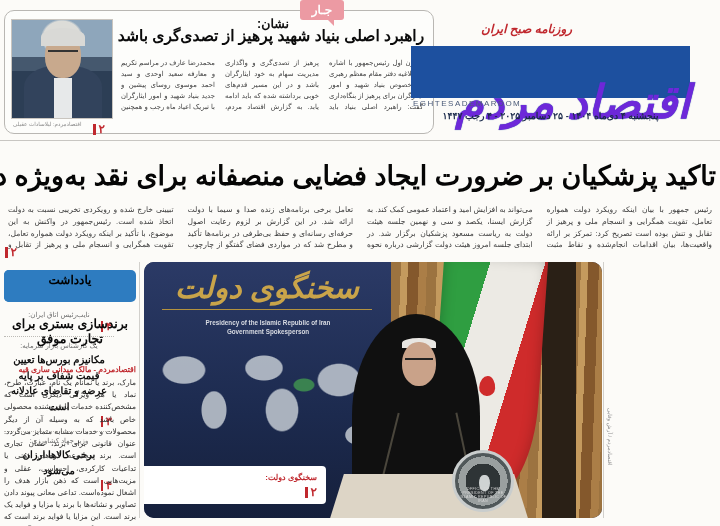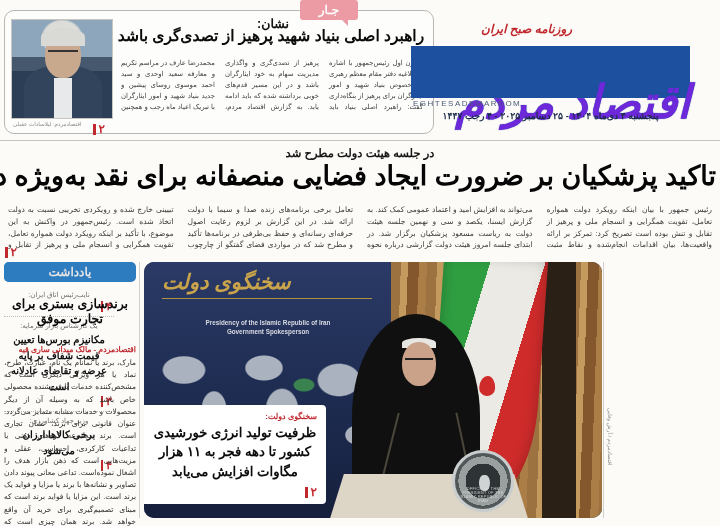--- a/index.html
+++ b/index.html
@@ -8,21 +8,21 @@
     position:relative;width:720px;height:526px;background:#fcfbf8;
     font-family:"Liberation Sans",sans-serif;overflow:hidden;direction:rtl;
     margin:0 auto;
   }
   
   .top-box{
     position:absolute;left:4px;top:10px;width:430px;height:124px;
     border:1px solid #b9b7b3;border-radius:10px;background:#fdfdfb;
   }
   .bubble-tag{
-    position:absolute;left:300px;top:0px;width:58px;height:20px;
+    position:absolute;left:300px;top:0px;width:44px;height:20px;
     background:#ec9aa3;color:#fff;font-weight:bold;font-size:12px;
     text-align:center;line-height:20px;border-radius:3px;z-index:5;
   }
   .bubble-tag::after{
     content:"";position:absolute;bottom:-6px;right:10px;
     border-right:7px solid #ec9aa3;border-bottom:7px solid transparent;
   }
   .aref-photo{
     position:absolute;left:6px;top:8px;width:102px;height:100px;
     background:
@@ -66,22 +66,22 @@
     position:absolute;left:4px;right:4px;top:160px;text-align:center;
     font-size:27px;font-weight:900;color:#050505;letter-spacing:-0.5px;white-space:nowrap;
   }
   .lead-body{
     position:absolute;right:8px;left:8px;top:204px;height:48px;overflow:hidden;
     column-count:4;column-gap:14px;font-size:7.6px;line-height:1.55;color:#3a3a3a;text-align:justify;
   }
   .lead-pgmark{position:absolute;left:5px;top:246px;}
   
   .sec-header{
-    height:20px;background:#2e7cc0;border-radius:5px;color:#e5e5e5;
-    font-weight:bold;font-size:12px;text-align:center;line-height:20px;
+    height:32px;background:#2e7cc0;border-radius:5px;color:#000000;
+    font-weight:bold;font-size:12px;text-align:center;line-height:20px;margin-top:8px;
   }
   
   .vitrin{position:absolute;right:606px;left:4px;top:262px;width:110px;}
   .vitrin{right:auto;}
   .vitrin-items{margin-top:4px;}
   .v-item{padding:5px 2px 4px;border-bottom:1px dotted #bdbbb6;position:relative;}
   .v-item:last-child{border-bottom:none;}
   .v-kicker{font-size:7px;color:#6d6d6d;text-align:center;margin-bottom:2px;}
   .v-title{font-size:10px;font-weight:bold;color:#101010;text-align:center;line-height:1.55;}
   .v-item .pgmark{display:block;margin-top:2px;font-size:11px;}
@@ -89,22 +89,22 @@
   .note-title{margin-top:14px;font-size:12.5px;font-weight:900;color:#0a0a0a;text-align:center;}
   .note-byline{margin-top:19px;font-size:7.8px;font-weight:bold;color:#c0282e;text-align:right;}
   .note-body{margin-top:3px;font-size:7.5px;line-height:1.63;color:#2e2e2e;text-align:justify;height:194px;overflow:hidden;}
   
   .photo{
     position:absolute;right:118px;top:262px;width:458px;height:256px;
     border-radius:10px;overflow:hidden;background:#20294a;direction:ltr;
   }
   .backdrop{position:absolute;left:0;top:0;width:57%;height:100%;background:linear-gradient(180deg,#2b3a66 0%,#1c2a4e 60%,#16203c 100%);}
   .gold-title{
-    position:absolute;left:18px;top:8px;width:210px;text-align:left;
-    color:#c9a44a;font-size:21px;font-weight:bold;font-style:italic;
+    position:absolute;left:18px;top:8px;width:210px;text-align:center;
+    color:#c9a44a;font-size:30px;font-weight:bold;font-style:italic;
     border-bottom:1px solid #b3923f;padding-bottom:4px;direction:rtl;
   }
   .en-caption{position:absolute;left:14px;top:56px;width:220px;text-align:center;color:#d8dbe2;font-size:6.3px;font-weight:bold;line-height:1.5;}
   .map{
     position:absolute;left:0px;top:78px;width:255px;height:150px;opacity:.85;
     background:
       radial-gradient(ellipse 34px 22px at 40px 30px,#c3cad2 0 60%,transparent 65%),
       radial-gradient(ellipse 20px 30px at 70px 70px,#c3cad2 0 60%,transparent 65%),
       radial-gradient(ellipse 30px 20px at 120px 28px,#c3cad2 0 60%,transparent 65%),
       radial-gradient(ellipse 26px 34px at 138px 70px,#c3cad2 0 60%,transparent 65%),
@@ -183,21 +183,20 @@
   <div class="masthead">
     <div class="tagline">روزنامه صبح ایران</div>
     <div class="brand-band"></div>
     <div class="brand-title">اقتصاد مردم</div>
     <div class="brand-latin">EGHTESADEMARDOM</div>
     <div class="date-line">پنجشنبه ۴ دی‌ماه ۱۴۰۴ - ۲۵ دسامبر ۲۰۲۵ - ۴ رجب ۱۴۴۷</div>
   </div>
 
   <div class="top-rule"></div>
 
-  <div class="lead-kicker">در جلسه هیئت دولت مطرح شد</div>
   <div class="lead-headline">تاکید پزشکیان بر ضرورت ایجاد فضایی منصفانه برای نقد به‌ویژه در رسانه ملی</div>
   <div class="lead-body">رئیس جمهور با بیان اینکه رویکرد دولت همواره تعامل، تقویت همگرایی و انسجام ملی و پرهیز از تقابل و تنش بوده است تصریح کرد: تمرکز بر ارائه واقعیت‌ها، بیان اقدامات انجام‌شده و نقاط مثبت می‌تواند به افزایش امید و اعتماد عمومی کمک کند. به گزارش ایسنا، یکصد و سی و نهمین جلسه هیئت دولت به ریاست مسعود پزشکیان برگزار شد. در ابتدای جلسه امروز هیئت دولت گزارشی درباره نحوه تعامل برخی برنامه‌های زنده صدا و سیما با دولت ارائه شد. در این گزارش بر لزوم رعایت اصول حرفه‌ای رسانه‌ای و حفظ بی‌طرفی در برنامه‌ها تأکید و مطرح شد که در مواردی فضای گفتگو از چارچوب تبیینی خارج شده و رویکردی تخریبی نسبت به دولت اتخاذ شده است. رئیس‌جمهور در واکنش به این موضوع، با تأکید بر اینکه رویکرد دولت همواره تعامل، تقویت همگرایی و انسجام ملی و پرهیز از تقابل و تنش بوده است، بر ضرورت ایجاد فضایی منصفانه برای نقد و تبیین عملکردها به‌ویژه در رسانه ملی تاکید و تصریح کرد که تمرکز بر ارائه واقعیت‌ها، بیان اقدامات انجام‌شده و نقاط مثبت می‌تواند به افزایش امید و اعتماد عمومی کمک کند.</div>
   <span class="pgmark lead-pgmark">۲</span>
 
   <aside class="vitrin">
     <div class="sec-header">ویترین</div>
     <div class="vitrin-items">
       <div class="v-item">
         <div class="v-kicker">نایب‌رئیس اتاق ایران:</div>
         <span class="pgmark">۴</span>
@@ -236,21 +235,20 @@
     <div class="glasses2"></div>
     <div class="mic m1"></div>
     <div class="mic m2"></div>
     <div class="podium"></div>
     <div class="podium-emblem">
       <div class="e-mark"></div>
       <div class="emblem-text">OFFICE OF THE PRESIDENT OF THE ISLAMIC REPUBLIC OF IRAN</div>
     </div>
     <div class="overlay-card">
       <div class="overlay-kicker">سخنگوی دولت:</div>
-      <div class="overlay-title">ظرفیت تولید انرژی خورشیدی کشور تا دهه فجر به ۱۱ هزار مگاوات افزایش می‌یابد</div>
       <span class="pgmark">۲</span>
     </div>
   </div>
   <div class="photo-credit-vert">اقتصادمردم / آرش وفایی</div>
 
   <aside class="note-col">
     <div class="sec-header">یادداشت</div>
     <div class="note-title">برندسازی بستری برای تجارت موفق</div>
     <div class="note-byline">اقتصادمردم - مالک میدانی ساری قیه</div>
     <div class="note-body">مارک، برند یا نمانام یک نام، عبارت، طرح، نماد یا هر ویژگی دیگری است که مشخص‌کننده خدمات یا فروشنده محصولی خاص باشد که به وسیله آن از دیگر محصولات و خدمات مشابه متمایز می‌گردد. عنوان قانونی برای برند، نشان تجاری است. برند مجموعه گره‌های ذهنی یا تداعیات کارکردی، احساسی، عقلی و مزیت‌هایی است که ذهن بازار هدف را اشغال نموده‌است. تداعی معانی پیوند دادن تصاویر و نشانه‌ها با برند یا مزایا و فواید یک برند است. این مزایا یا فواید برند است که مبنای تصمیم‌گیری برای خرید آن واقع خواهد شد. برند همان چیزی است که مخاطب با دیدن، شنیدن، حس کردن یا هرگونه ارتباطی با آن به صورت مفهومی، دیداری یا لفظی صفات و ویژگی‌های خود را در ذهن و قلب مخاطب تداعی می‌کنند. برند شامل همه احساسات، ویژگی‌ها و مفاهیمی است که به یک نام گره خورده‌است. برند برداشت مردم و افراد از یک نام است. در فارسی واژه مارک یا برند معمولاً برای اشاره به محصول یا خدمتی به‌کار می‌رود که ارزش اعتباری و اجتماعی بالایی داشته باشد. به بیان دیگر «برند» دارای ماهیت اجتماعی است و برندهای قدرتمند آن‌هایی هستند که افراد نسبت به آن‌ها حس مالکیت دارند و برای مثال می‌گویند: «این مارک، اسم مارک دلخواه من است». نشانه‌های برتر می‌توانند هیجان و عواطف مصرف‌کنندگان خود را برانگیزند و مشتریان نیز به این نام‌ها اعتماد داشته و از آن‌ها انتظار خلق ایده‌های برتر و نوآوری در محصولاتشان را دارند.</div>

